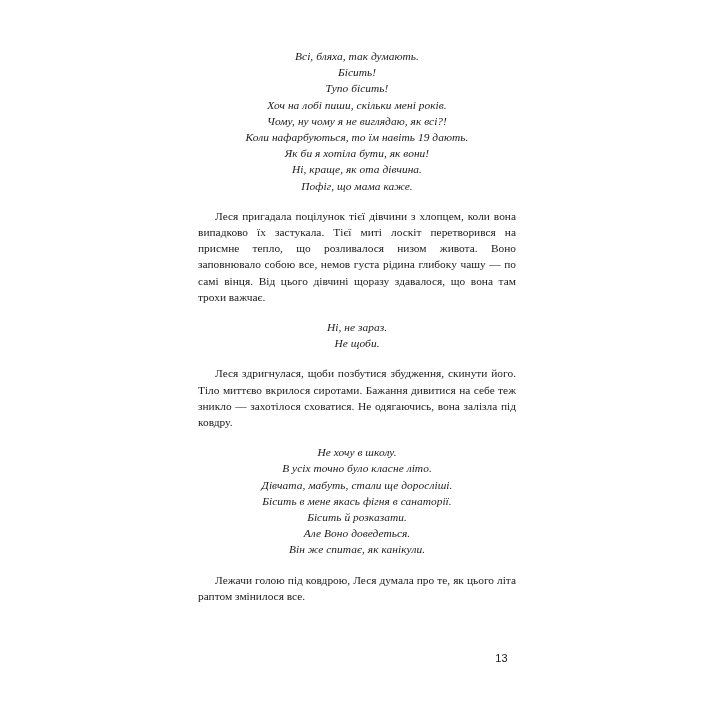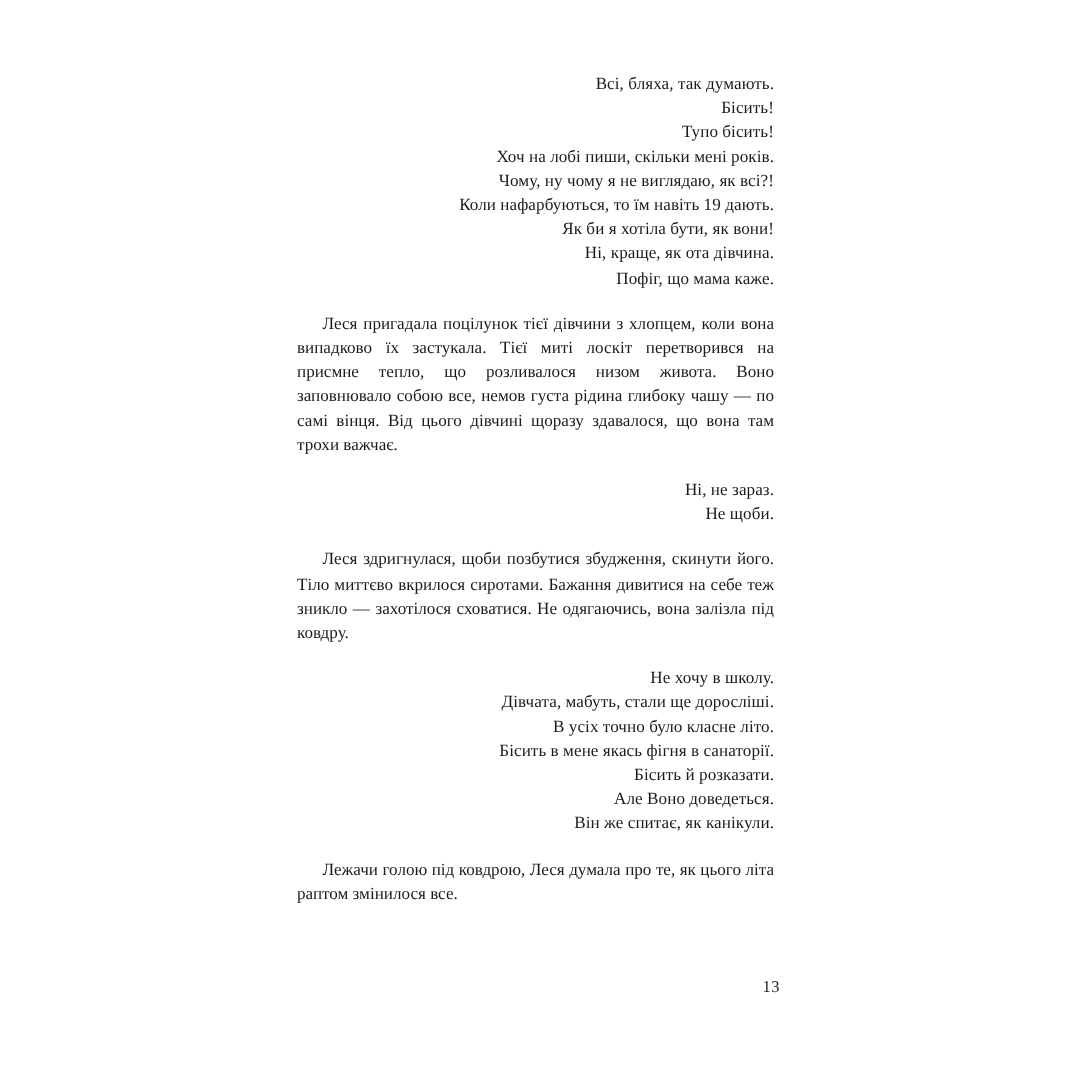--- a/index.html
+++ b/index.html
@@ -28,45 +28,46 @@
   }
   p {
     margin: 0;
     font-size: 11.4px;
     line-height: 16.2px;
     text-align: justify;
     text-justify: inter-word;
     hyphens: manual;
   }
   .italic-line {
-    text-align: right;
+    font-style: italic;
+    text-align: center;
     font-size: 11.4px;
     line-height: 16.2px;
     letter-spacing: 0.05px;
   }
   .italic-block {
     margin-bottom: 0;
   }
   .body-para {
     text-indent: 17px;
     margin-top: 13px;
     margin-bottom: 13px;
   }
   .gap-before {
     margin-top: 14px;
   }
   .gap-after {
     margin-bottom: 14px;
   }
   .page-number {
     position: absolute;
-    right: 200px;
+    right: 212px;
     bottom: 56px;
     font-size: 11px;
-    font-family: Liberation Serif, serif;
+    font-family: Liberation Sans, sans-serif;
     color: #1a1a1a;
     letter-spacing: 0.3px;
   }
 </style>
 </head>
 <body>
 
 <div class="page">
 
   <div class="text-column">
@@ -87,22 +88,22 @@
 
     <div class="italic-block gap-before gap-after">
       <p class="italic-line">Ні, не зараз.</p>
       <p class="italic-line">Не щоби.</p>
     </div>
 
     <p class="body-para">Леся здригнулася, щоби позбутися збудження, скинути його. Тіло миттєво вкрилося сиротами. Бажання дивитися на себе теж зникло — захотілося сховатися. Не одягаючись, вона залізла під ковдру.</p>
 
     <div class="italic-block gap-before gap-after">
       <p class="italic-line">Не хочу в школу.</p>
+      <p class="italic-line">В усіх точно було класне літо.</p>
       <p class="italic-line">Дівчата, мабуть, стали ще дорослішi.</p>
-      <p class="italic-line">В усіх точно було класне літо.</p>
       <p class="italic-line">Бісить в мене якась фігня в санаторії.</p>
       <p class="italic-line">Бісить й розказати.</p>
       <p class="italic-line">Але Воно доведеться.</p>
       <p class="italic-line">Він же спитає, як канікули.</p>
     </div>
 
     <p class="body-para">Лежачи голою під ковдрою, Леся думала про те, як цього літа раптом змінилося все.</p>
 
   </div>
 

